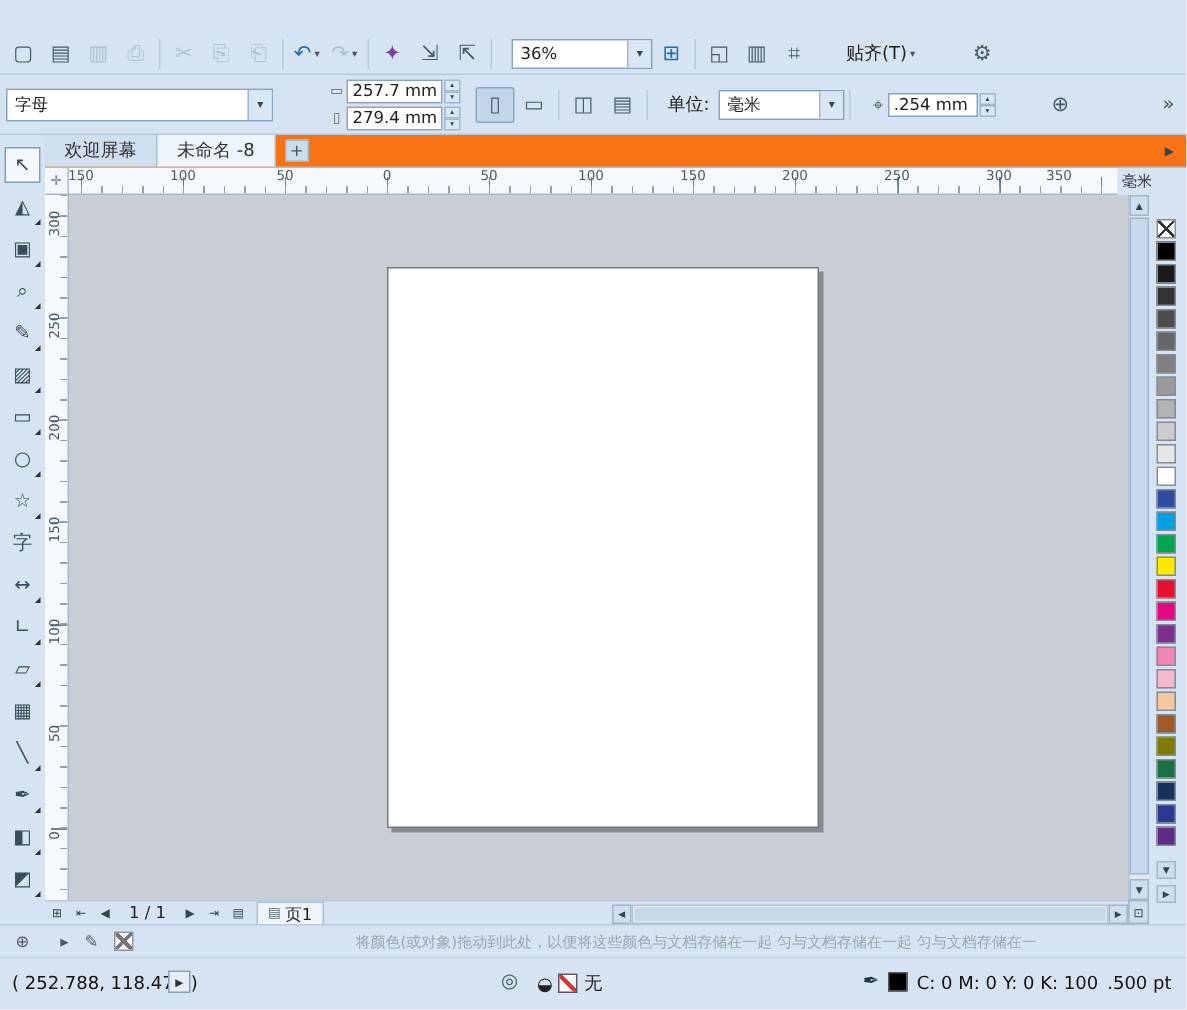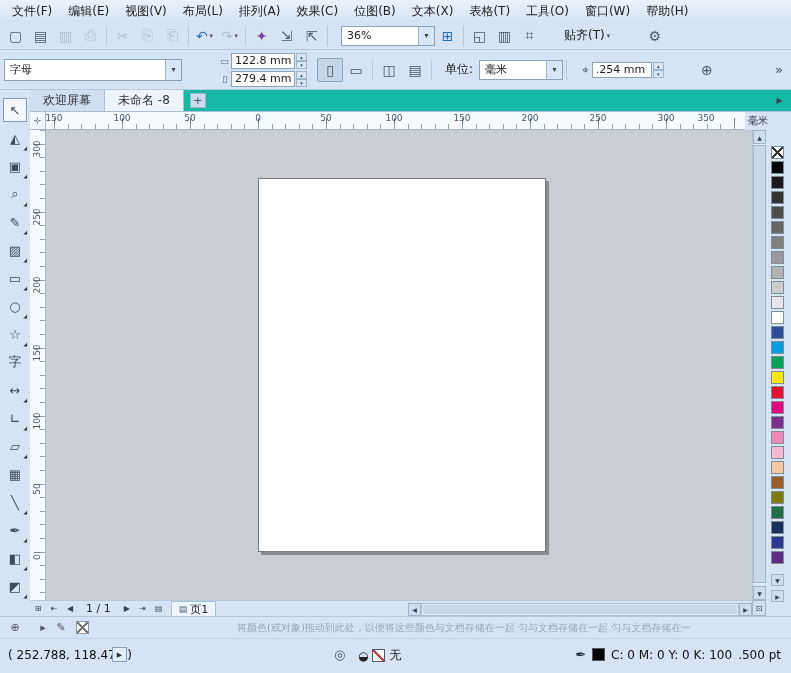--- a/index.html
+++ b/index.html
@@ -48,21 +48,21 @@
           font-size:14px;color:#4a5a6a;box-sizing:border-box}
   .pb-btn.pressed{background:#c2d6ea;border:1px solid #8aa7c2;border-radius:2px}
   .units-combo{width:84px;height:20px;margin-left:6px}
   .lbl{margin-left:10px;white-space:nowrap}
   .nudge-icon{font-size:12px;color:#567;margin-left:12px}
   .nudge-field{width:60px;margin-left:3px}
   .dup-btn{margin-left:30px}
   .overflow{margin-left:auto;margin-right:8px;font-size:13px;color:#456}
 
   
-  #tabbar{position:absolute;left:30px;top:90px;width:761px;height:22px;background:#14b8a6;
+  #tabbar{position:absolute;left:30px;top:90px;width:761px;height:22px;background:#f97316;
           display:flex;align-items:flex-end;border-bottom:1px solid #a9bfd4;box-sizing:border-box}
   #tabs{display:flex;height:21px}
   .doc-tab{height:21px;display:flex;align-items:center;padding:0 13px;background:#cfdff0;
            border-right:1px solid #a9bfd4;color:#333;white-space:nowrap}
   .doc-tab.active{background:#edf4fb}
   .add-tab{width:16px;height:15px;margin:0 0 3px 6px;background:#ccdcee;border:1px solid #9fb6cc;
            display:flex;align-items:center;justify-content:center;font-size:11px;color:#456;box-sizing:border-box}
   .tab-scroll{margin-left:auto;margin:0 4px 3px auto;width:15px;height:15px;display:flex;align-items:center;
               justify-content:center;font-size:8px;color:#345}
 
@@ -157,34 +157,20 @@
   .swatch.black{background:#000}
   #outline-ind{position:absolute;right:10px;top:8px;display:flex;align-items:center;gap:6px;
                font-size:12px;color:#111;white-space:nowrap}
   #outline-ind .pen{font-size:13px;color:#234}
 </style>
 </head>
 <body>
 
 <div id="root">
 
-  <div id="menubar">
-      <div class="menu-item">文件(F)</div>
-      <div class="menu-item">编辑(E)</div>
-      <div class="menu-item">视图(V)</div>
-      <div class="menu-item">布局(L)</div>
-      <div class="menu-item">排列(A)</div>
-      <div class="menu-item">效果(C)</div>
-      <div class="menu-item">位图(B)</div>
-      <div class="menu-item">文本(X)</div>
-      <div class="menu-item">表格(T)</div>
-      <div class="menu-item">工具(O)</div>
-      <div class="menu-item">窗口(W)</div>
-      <div class="menu-item">帮助(H)</div>
-    </div>
 
   <div id="toolbar">
       <div class="tb-btn">
         <span>▢</span>
       </div>
       <div class="tb-btn">
         <span>▤</span>
       </div>
       <div class="tb-btn disabled">
         <span>▥</span>
@@ -250,21 +236,21 @@
 
   <div id="propbar">
     <div class="combo preset-combo">
       <span class="combo-val">字母</span>
       <span class="combo-arrow">▾</span>
     </div>
     <div id="size-block">
       <div class="size-row">
         <span class="size-icon">▭</span>
         <div class="field">
-          <span>122.8 mm</span>
+          <span>257.7 mm</span>
         </div>
         <div class="spin">
           <span>▴</span>
           <span>▾</span>
         </div>
       </div>
       <div class="size-row">
         <span class="size-icon">▯</span>
         <div class="field">
           <span>279.4 mm</span>

